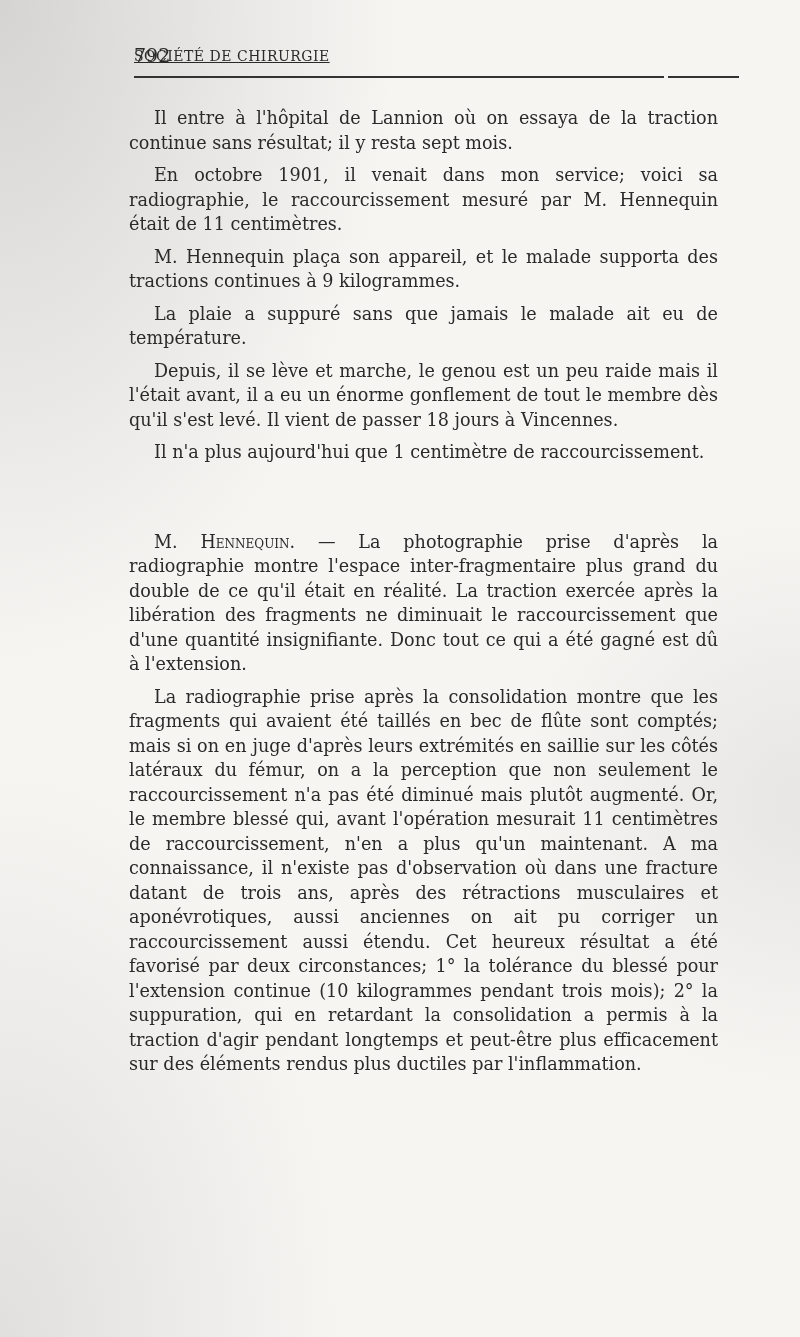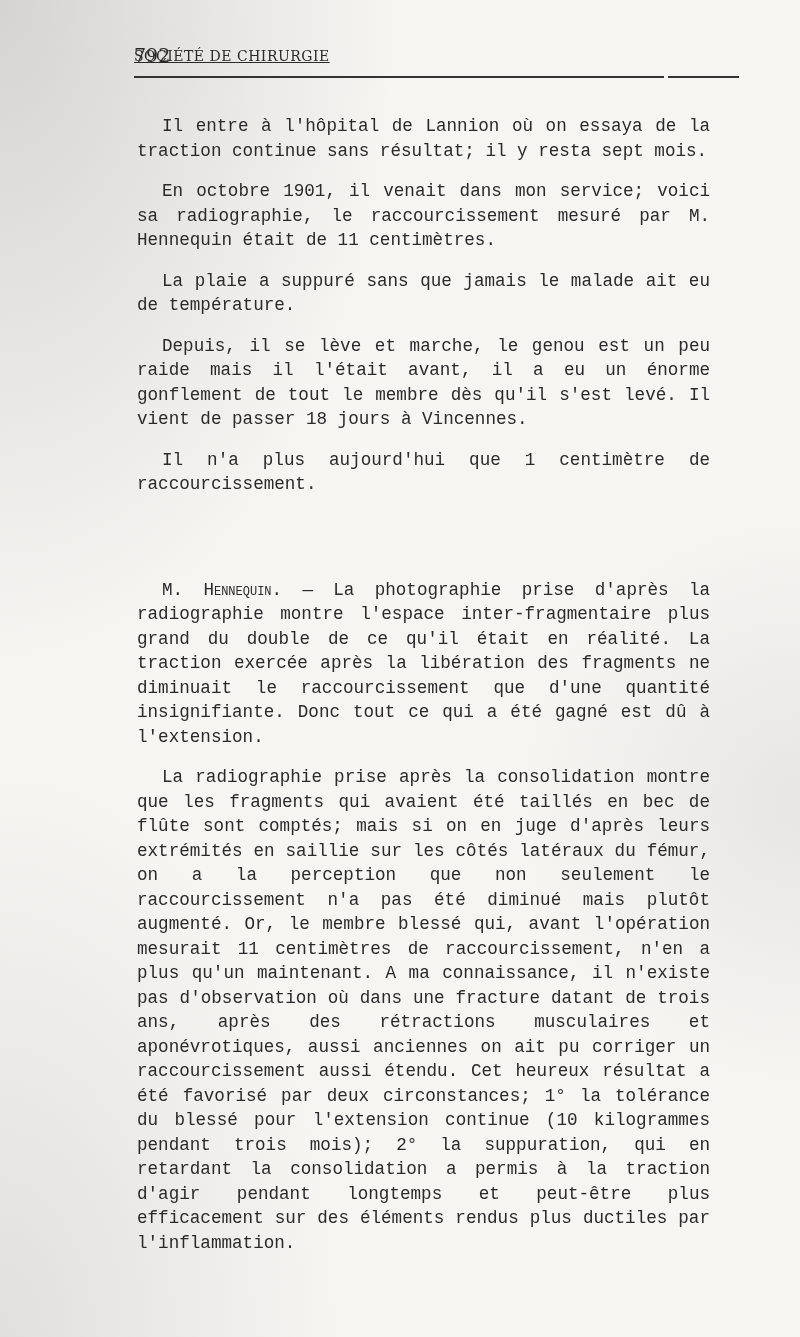--- a/index.html
+++ b/index.html
@@ -14,38 +14,39 @@
       font-family: "DejaVu Serif", "Liberation Serif", serif;
       position: relative;
     }
     .page { position: absolute; left: 121px; top: 40px; width: 605px; }
     .running-head { position: relative; height: 30px; margin-left: 13px; }
     .page-number { position: absolute; left: 0; top: 4px; font-size: 19px; }
     .running-title { position: absolute; left: 0; right: 0; top: 8px; text-align: left; font-size: 14px; letter-spacing: 0.5px; text-decoration: underline; }
     .rule { position: absolute; top: 36px; left: 0; width: 605px; height: 2px; background: #333; }
     .rule-gap { position: absolute; top: 36px; left: 530px; width: 4px; height: 2px; background: #f6f5f2; }
     .text { position: absolute; top: 58px; left: 0; width: 605px; font-size: 17.6px; line-height: 24.5px; text-align: justify; }
-    .text p { margin: 16px; text-indent: 25px; font-family: Liberation Mono, monospace; }
+    .text p { margin: 8px; text-indent: 25px; }
     .gap { height: 49px; }
     .sc { font-variant: small-caps; }
   </style>
 </head>
 <body>
 
 <div class="page">
   <div class="running-head">
     <span class="page-number">792</span>
     <div class="running-title">SOCIÉTÉ DE CHIRURGIE</div>
     <div class="rule"></div>
     <div class="rule-gap"></div>
   </div>
 
   <div class="text">
     <p>Il entre à l'hôpital de Lannion où on essaya de la traction continue sans résultat; il y resta sept mois.</p>
     <p>En octobre 1901, il venait dans mon service; voici sa radiographie, le raccourcissement mesuré par M. Hennequin était de 11 centimètres.</p>
+    <p>M. Hennequin plaça son appareil, et le malade supporta des tractions continues à 9 kilogrammes.</p>
     <p>La plaie a suppuré sans que jamais le malade ait eu de température.</p>
     <p>Depuis, il se lève et marche, le genou est un peu raide mais il l'était avant, il a eu un énorme gonflement de tout le membre dès qu'il s'est levé. Il vient de passer 18 jours à Vincennes.</p>
     <p>Il n'a plus aujourd'hui que 1 centimètre de raccourcissement.</p>
 
     <div class="gap"></div>
 
     <p><span>M. </span><span class="sc">Hennequin</span><span>. — </span><span>La photographie prise d'après la radiographie montre l'espace inter-fragmentaire plus grand du double de ce qu'il était en réalité. La traction exercée après la libération des fragments ne diminuait le raccourcissement que d'une quantité insignifiante. Donc tout ce qui a été gagné est dû à l'extension.</span></p>
     <p>La radiographie prise après la consolidation montre que les fragments qui avaient été taillés en bec de flûte sont comptés; mais si on en juge d'après leurs extrémités en saillie sur les côtés latéraux du fémur, on a la perception que non seulement le raccourcissement n'a pas été diminué mais plutôt augmenté. Or, le membre blessé qui, avant l'opération mesurait 11 centimètres de raccourcissement, n'en a plus qu'un maintenant. A ma connaissance, il n'existe pas d'observation où dans une fracture datant de trois ans, après des rétractions musculaires et aponévrotiques, aussi anciennes on ait pu corriger un raccourcissement aussi étendu. Cet heureux résultat a été favorisé par deux circonstances; 1° la tolérance du blessé pour l'extension continue (10 kilogrammes pendant trois mois); 2° la suppuration, qui en retardant la consolidation a permis à la traction d'agir pendant longtemps et peut-être plus efficacement sur des éléments rendus plus ductiles par l'inflammation.</p>
   </div>
 </div>

